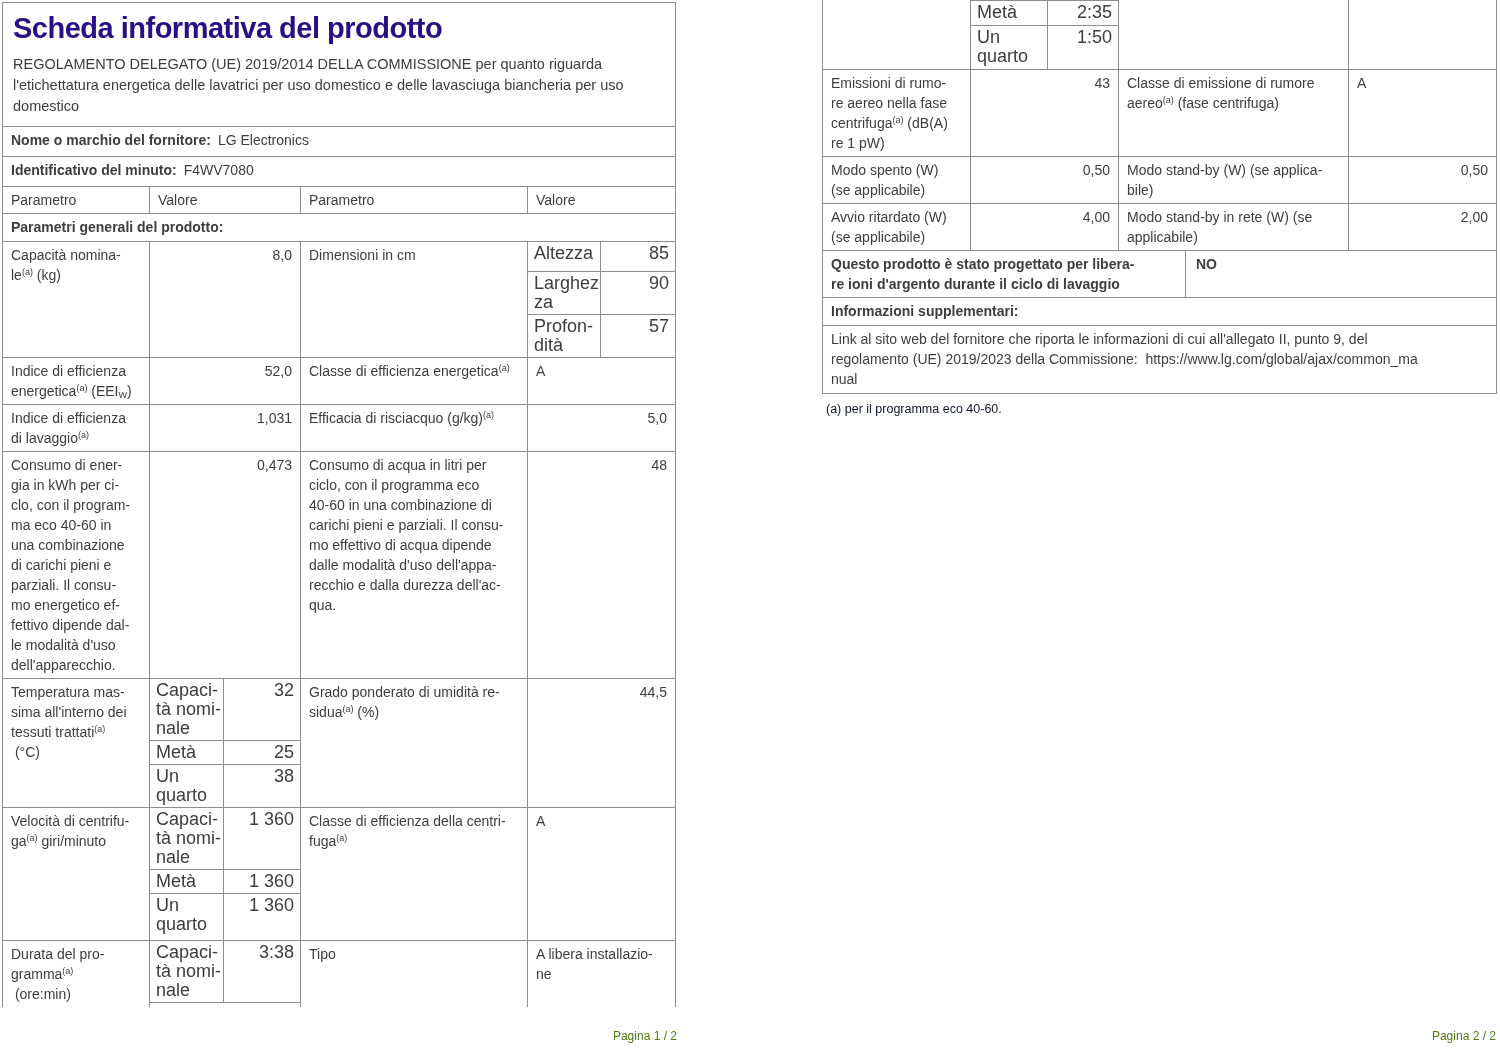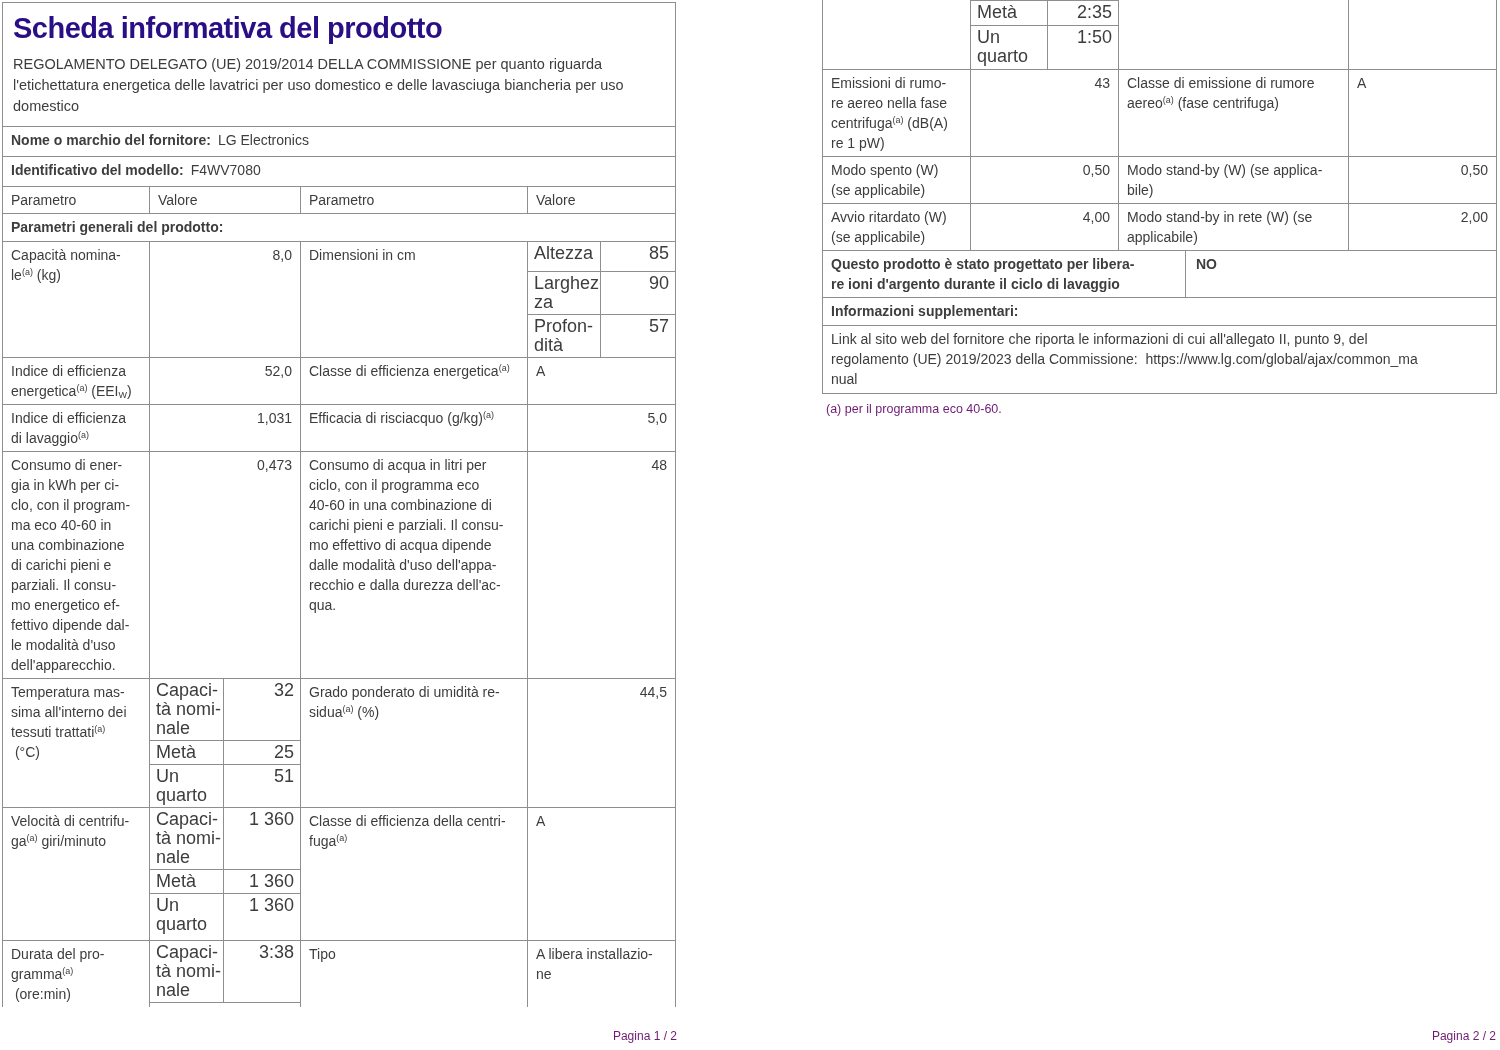--- a/index.html
+++ b/index.html
@@ -42,22 +42,22 @@
   table.sub tr:last-child td{border-bottom:none;}
   table.sub.closed tr:last-child td{border-bottom:1.5px solid #8e8e8e;}
   table.sub.opentop tr:first-child td{border-top:1.5px solid #8e8e8e;}
   
   .split{display:flex;align-items:stretch;}
   .split .left{width:363px;box-sizing:border-box;border-right:1.5px solid #8e8e8e;padding:3px 8px;}
   .split .right{flex:1;padding:3px 10px;font-weight:700;}
   
   sup{font-size:9px;line-height:0;vertical-align:5px;}
   sub{font-size:9px;line-height:0;vertical-align:-2px;}
-  .footnote{margin:8px 0 0 4px;font-size:12.5px;color:#701a75;}
-  .pagefooter{position:absolute;top:1029px;font-size:12px;color:#701a75;text-align:right;}
+  .footnote{margin:8px 0 0 4px;font-size:12.5px;color:#0f172a;}
+  .pagefooter{position:absolute;top:1029px;font-size:12px;color:#4d7c0f;text-align:right;}
   #footer1{left:0;width:677px;}
   #footer2{left:822px;width:674px;}
 </style>
 </head>
 <body>
 
 <div id="canvas">
 
   <div class="page" id="page1">
     <table class="doc">
@@ -80,21 +80,21 @@
 
       <tr style="height:30px">
         <td colspan="6" class="lblrow">
           <span class="b">Nome o marchio del fornitore:</span><span class="val">LG Electronics</span>
         </td>
       </tr>
 
 
       <tr style="height:30px">
         <td colspan="6" class="lblrow">
-          <span class="b">Identificativo del modello:</span><span class="val">F4WV7080</span>
+          <span class="b">Identificativo del minuto:</span><span class="val">F4WV7080</span>
         </td>
       </tr>
 
       <tr style="height:25px">
         <td>Parametro</td>
         <td colspan="2">Valore</td>
         <td>Parametro</td>
         <td colspan="2">Valore</td>
       </tr>
 
@@ -163,21 +163,21 @@
                   <tr style="height:61px">
                     <td>Capaci-<br>tà nomi-<br>nale</td>
                     <td>32</td>
                   </tr>
             <tr style="height:23px">
                     <td>Metà</td>
                     <td>25</td>
                   </tr>
             <tr style="height:42px">
                     <td>Un<br>quarto</td>
-                    <td>51</td>
+                    <td>38</td>
                   </tr>
           </tbody>
               </table>
         </td>
         <td>Grado ponderato di umidità re-<br>sidua<sup>(a)</sup> (%)</td>
         <td colspan="2" class="num">44,5</td>
       </tr>
 
       <tr style="height:130px">
         <td>Velocità di centrifu-<br>ga<sup>(a)</sup> giri/minuto</td>

